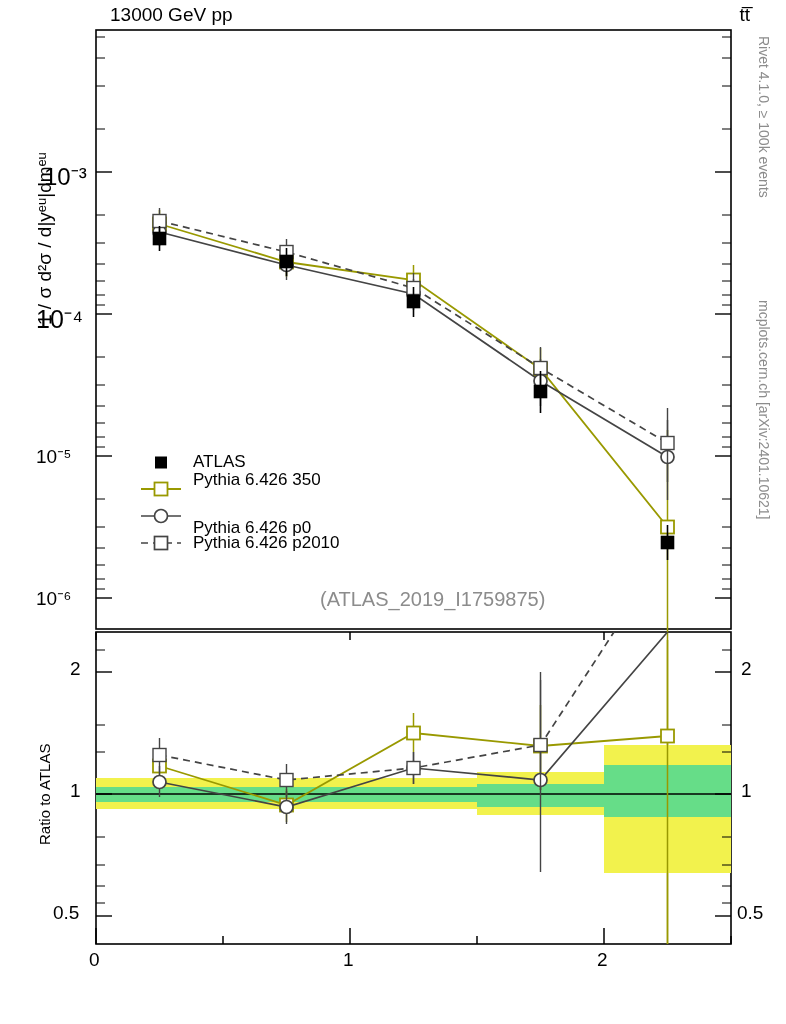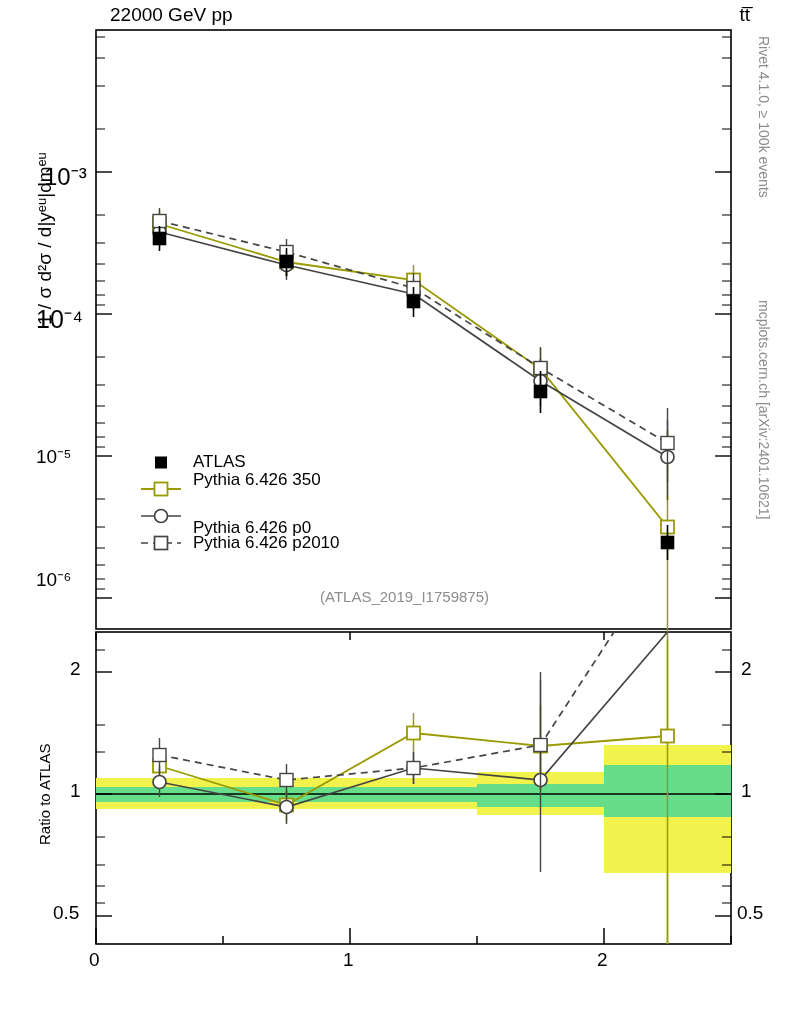--- a/index.html
+++ b/index.html
@@ -9,32 +9,32 @@
   .txt{font-family:"Liberation Sans",sans-serif;color:#000;white-space:nowrap;}
   .vert{transform-origin:0 0;}
   .gray{color:#8c8c8c;}
   svg{display:block;}
 </style>
 </head>
 <body>
 
 <div id="root">
 
-  <div class="abs txt" style="left:110px;top:4px;font-size:19px;">22000 GeV pp</div>
+  <div class="abs txt" style="left:110px;top:4px;font-size:19px;">13000 GeV pp</div>
   <div class="abs txt" style="right:36px;top:4px;font-size:19px;">tt̅</div>
 
   <div class="abs txt gray vert" style="left:772px;top:36px;transform:rotate(90deg);font-size:14px;">Rivet 4.1.0, ≥ 100k events</div>
   <div class="abs txt gray vert" style="left:772px;top:300px;transform:rotate(90deg);font-size:14px;">mcplots.cern.ch [arXiv:2401.10621]</div>
 
   <div class="abs txt vert" style="left:34px;top:325px;transform:rotate(-90deg);font-size:19px;">1 / σ  d²σ / d|yᵉᵘ|dmᵉᵘ</div>
 
   <div class="abs txt vert" style="left:36px;top:845px;transform:rotate(-90deg);font-size:15px;">Ratio to ATLAS</div>
 
 
-  <div class="abs txt gray" style="left:320px;top:588px;font-size:15px;">(ATLAS_2019_I1759875)</div>
+  <div class="abs txt gray" style="left:320px;top:588px;font-size:20px;">(ATLAS_2019_I1759875)</div>
 
   <svg class="abs" style="left:0;top:0;" width="786" height="1024">
 
     <rect x="96" y="30" width="635" height="599" fill="none" stroke="#000" stroke-width="1.6"></rect>
 
     <rect x="96" y="632" width="635" height="312" fill="none" stroke="#000" stroke-width="1.6"></rect>
 
     <g stroke="#000" stroke-width="1.4">
       <line x1="96" y1="172" x2="112" y2="172"></line>
         <line x1="715" y1="172" x2="731" y2="172"></line>
@@ -268,21 +268,21 @@
       <line x1="141" y1="516" x2="181" y2="516" stroke="#444444" stroke-width="1.7"></line>
       <circle cx="161" cy="516" r="6.5" fill="#ffffff" stroke="#444444" stroke-width="1.7"></circle>
       <line x1="141" y1="543" x2="181" y2="543" stroke="#444444" stroke-width="1.7" stroke-dasharray="7,5"></line>
       <rect x="154.5" y="536.5" width="13" height="13" fill="#ffffff" stroke="#444444" stroke-width="1.7"></rect>
     </g>
   </svg>
 
   <div class="abs txt" style="left:20px;top:159px;font-size:24px;margin-left:24px;">10⁻³</div>
   <div class="abs txt" style="left:36px;top:301px;font-size:25px;">10⁻⁴</div>
   <div class="abs txt" style="left:36px;top:443px;font-size:19px;">10⁻⁵</div>
-  <div class="abs txt" style="left:36px;top:566px;font-size:19px;">10⁻⁶</div>
+  <div class="abs txt" style="left:36px;top:585px;font-size:19px;">10⁻⁶</div>
 
   <div class="abs txt" style="left:70px;top:658px;font-size:19px;">2</div>
   <div class="abs txt" style="left:70px;top:780px;font-size:19px;">1</div>
   <div class="abs txt" style="left:53px;top:902px;font-size:19px;">0.5</div>
 
   <div class="abs txt" style="left:741px;top:658px;font-size:19px;">2</div>
   <div class="abs txt" style="left:741px;top:780px;font-size:19px;">1</div>
   <div class="abs txt" style="left:737px;top:902px;font-size:19px;">0.5</div>
 
   <div class="abs txt" style="left:89px;top:949px;font-size:19px;">0</div>

